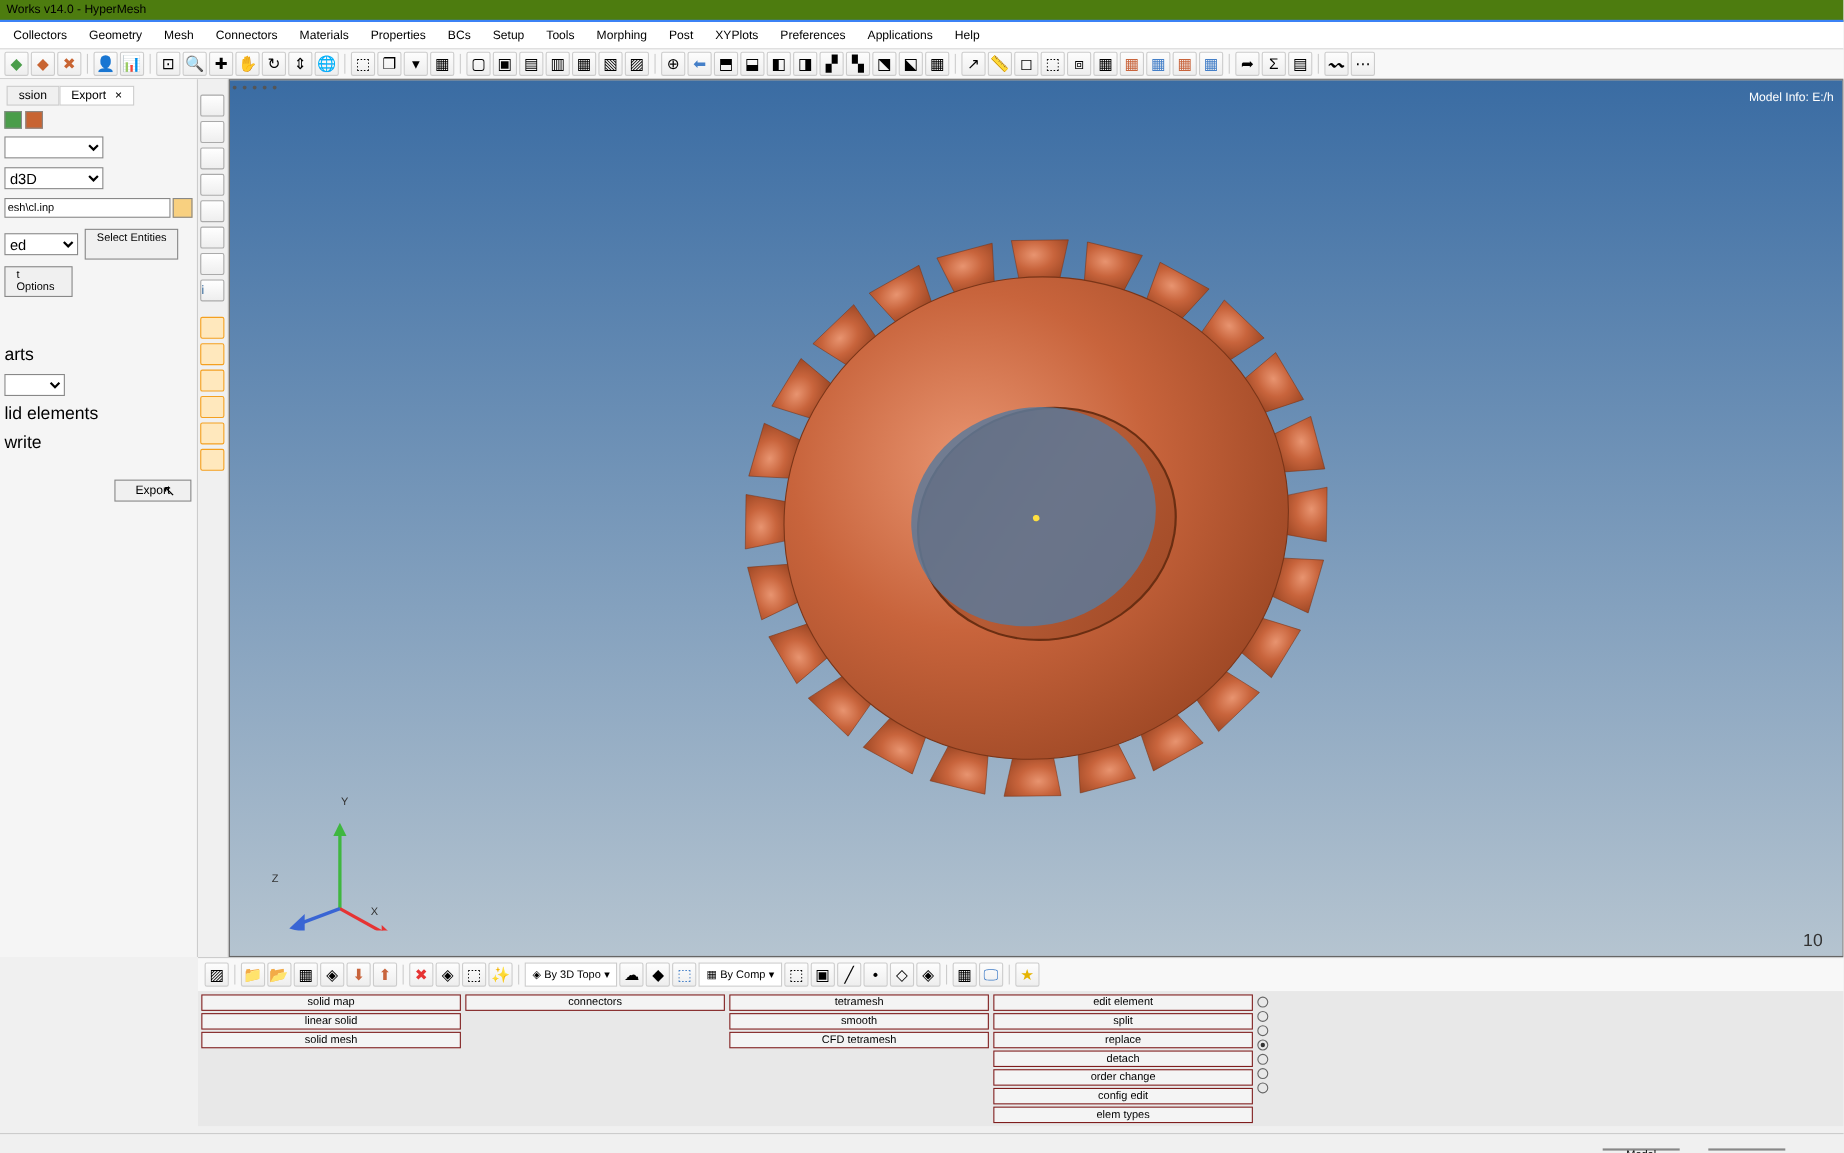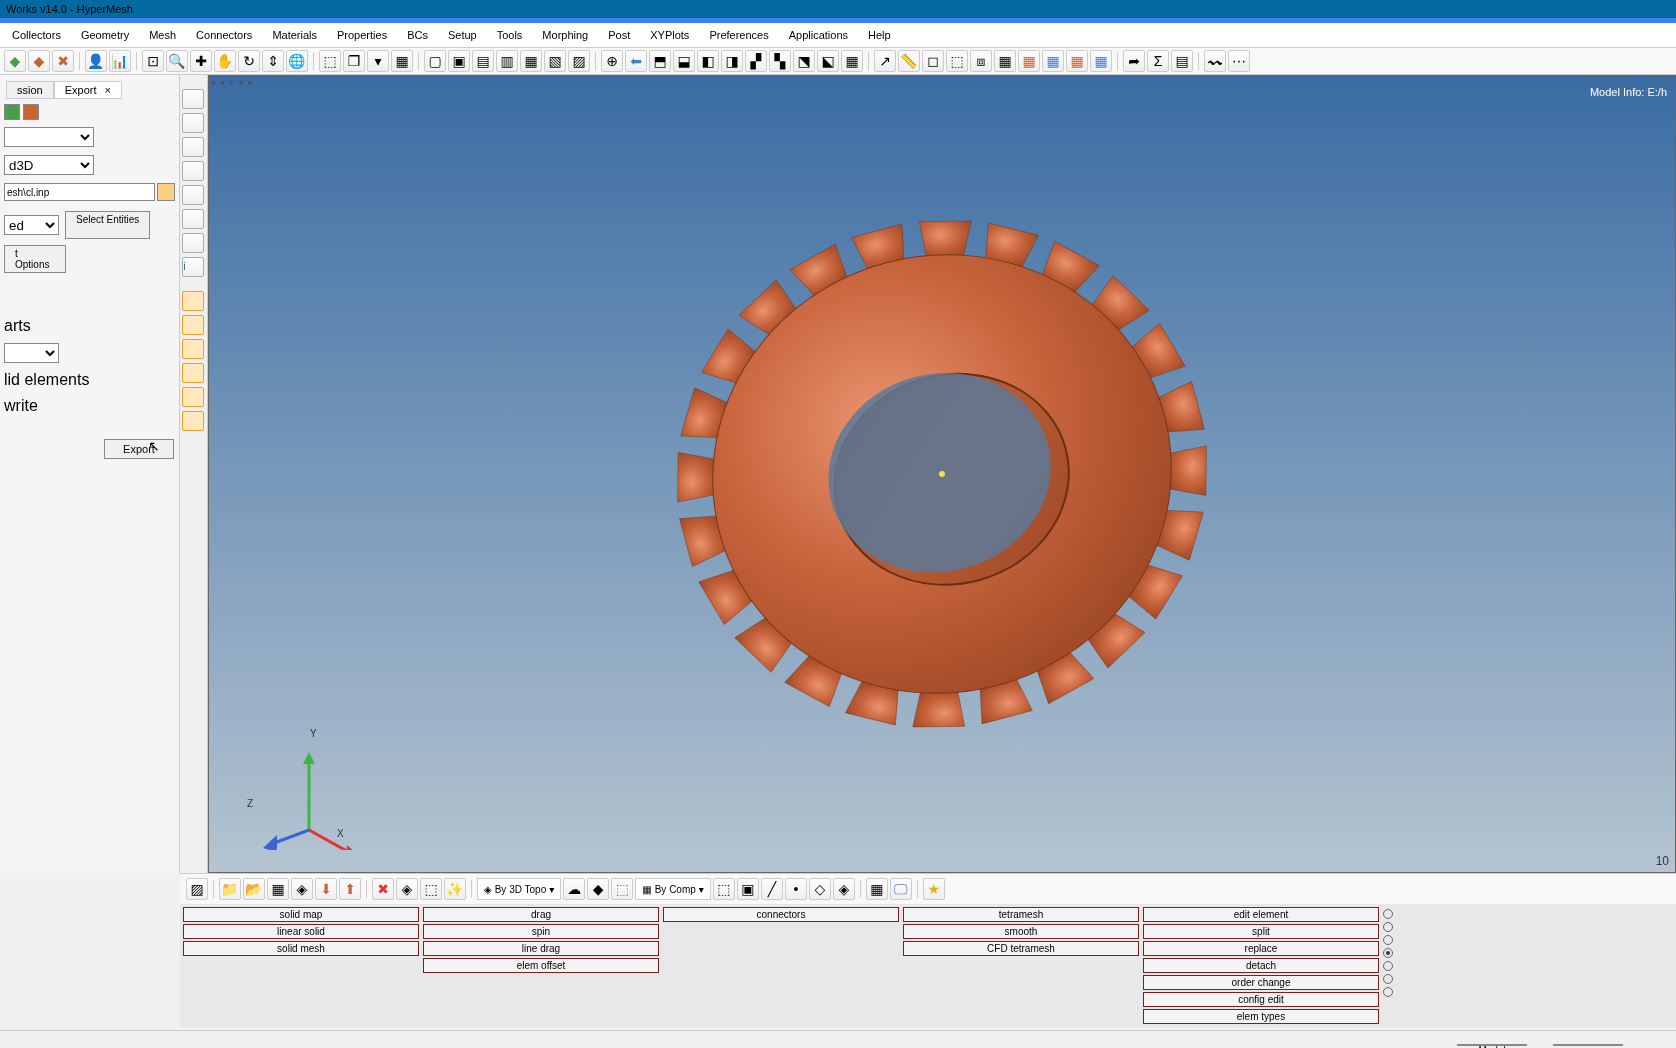--- a/index.html
+++ b/index.html
@@ -3,23 +3,23 @@
   <meta charset="utf-8">
   <style>
     * { margin: 0; padding: 0; box-sizing: border-box; }
     body {
       font-family: Arial, sans-serif;
       font-size: 11px;
       background: #f0f0f0;
       overflow: hidden;
     }
     .title-bar {
-      background: #0369a1;
+      background: #4d7c0f;
       padding: 3px 6px;
-      border-bottom: 5px solid #3b82f6;
+      border-bottom: 2px solid #3b82f6;
       font-size: 11px;
     }
     .menu-bar {
       background: #fff;
       padding: 4px 2px;
       border-bottom: 1px solid #ccc;
       display: flex;
     }
     .menu-item {
       padding: 2px 10px;
@@ -198,23 +198,23 @@
     }
     .axis-label {
       position: absolute;
       font-size: 10px;
       color: #333;
       font-family: sans-serif;
     }
     .viewport-bottom-text {
       position: absolute;
       bottom: 4px;
-      right: 6px;
+      right: 18px;
       color: #333;
-      font-size: 12px;
+      font-size: 16px;
     }
     .bottom-toolbar {
       background: #f8f8f8;
       padding: 4px 6px;
       border-top: 1px solid #ccc;
       display: flex;
       align-items: center;
       gap: 2px;
       margin-left: 180px;
     }
@@ -405,21 +405,21 @@
     </div>
     <select class="dropdown"></select>
     <select class="dropdown">
       <option>d3D</option>
     </select>
     <div class="text-input">
       <input value="esh\cl.inp" style="">
       <div class="browse-icon"></div>
     </div>
     <div class="side-row">
-      <select class="dropdown" style="width:55px">
+      <select class="dropdown" style="width:67px">
         <option>ed</option>
       </select>
       <div class="side-btn">Select Entities</div>
     </div>
     <div class="side-btn" style="width:62px">t Options</div>
     <div style="height:40px"></div>
     <div class="label-text">arts</div>
     <select class="dropdown" style="width:55px"></select>
     <div class="label-text">lid elements</div>
     <div class="label-text">write</div>
@@ -561,26 +561,20 @@
   <div class="toolbar-btn" style="color:#e6b400">★</div>
 </div>
 
 <div class="panel-grid">
   <div class="panel-col">
     <div class="panel-btn">solid map</div>
     <div class="panel-btn">linear solid</div>
     <div class="panel-btn">solid mesh</div>
   </div>
   <div class="panel-col">
-    <div class="panel-btn">drag</div>
-    <div class="panel-btn">spin</div>
-    <div class="panel-btn">line drag</div>
-    <div class="panel-btn">elem offset</div>
-  </div>
-  <div class="panel-col">
     <div class="panel-btn">connectors</div>
   </div>
   <div class="panel-col">
     <div class="panel-btn">tetramesh</div>
     <div class="panel-btn">smooth</div>
     <div class="panel-btn">CFD tetramesh</div>
   </div>
   <div class="panel-col">
     <div class="panel-btn">edit element</div>
     <div class="panel-btn">split</div>

